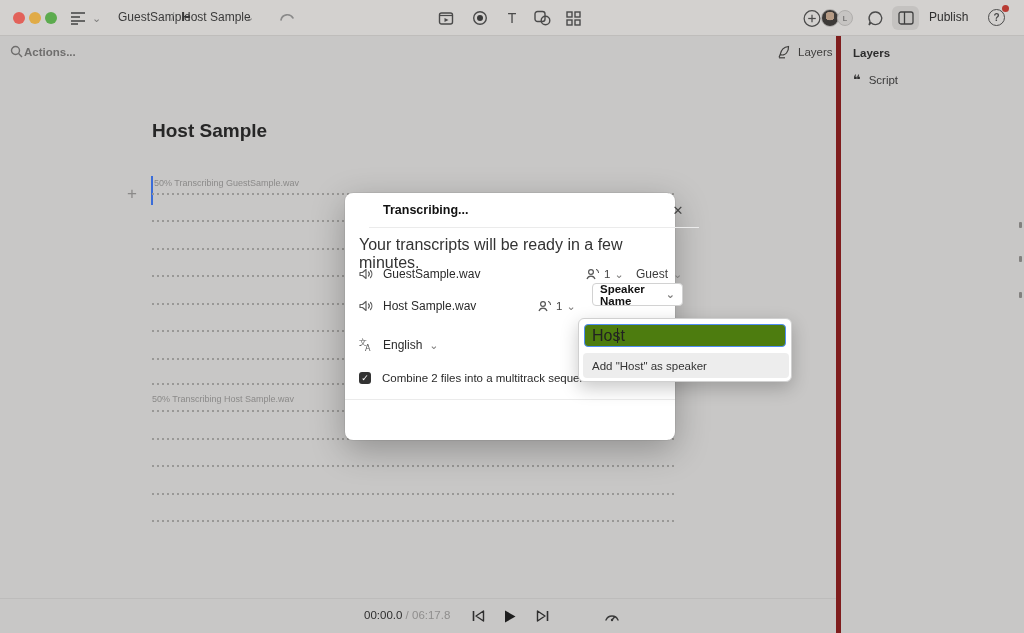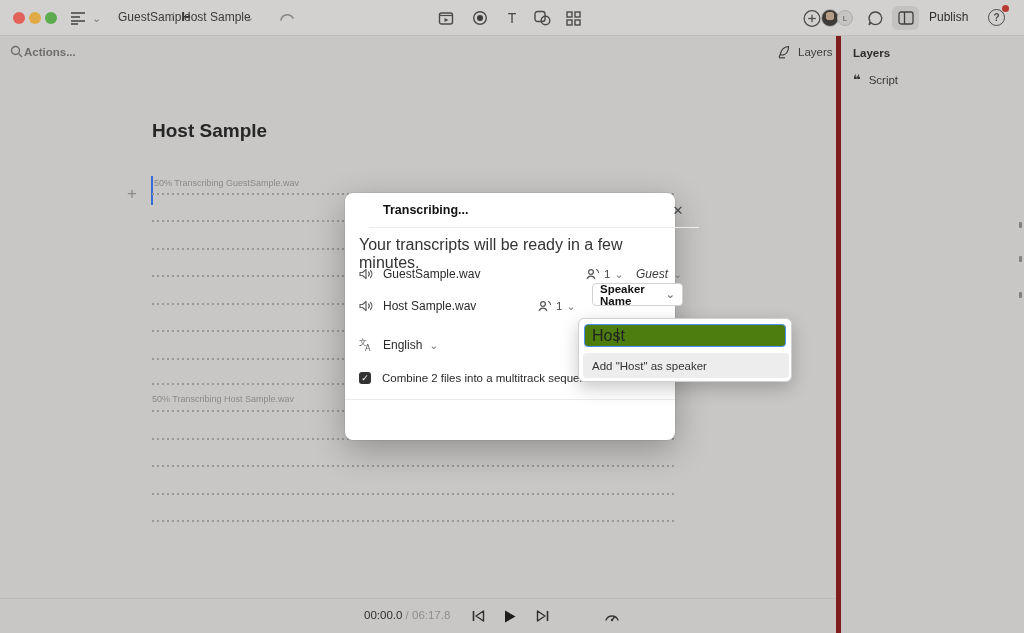--- a/index.html
+++ b/index.html
@@ -50,21 +50,21 @@
 
   
   .modal { position:absolute; left:345px; top:193px; width:330px; height:247px; background:#ffffff; border-radius:8px; box-shadow:0 10px 34px rgba(0,0,0,.28), 0 0 0 1px rgba(0,0,0,.05); z-index:50; font-size:12px; color:#222; }
   .modal-head { position:absolute; left:0; top:0; width:100%; height:35px; border-bottom:1px solid #ebebeb;margin-left:24px; }
   .modal-title { position:absolute; left:14px; top:10px; font-size:12.5px; font-weight:700; color:#111; }
   .modal-close { position:absolute; right:12px; top:8px; font-size:13px; color:#444; width:18px; height:18px; display:flex; align-items:center; justify-content:center; }
   .modal-sub { position:absolute; left:14px; top:43px; font-size:16px; color:#333; }
   .mrow { position:absolute; left:14px; display:flex; align-items:center; color:#2a2a2a; }
   .mico { color:#5f5f5f; display:flex; align-items:center; }
   .spk-count { position:absolute; display:flex; align-items:center; gap:4px; color:#444; font-size:11.5px; }
-  .guest-dd { position:absolute; display:flex; align-items:center; gap:5px; color:#3c3c3c; font-size:12px;font-style:italic; }
+  .guest-dd { position:absolute; display:flex; align-items:center; gap:5px; color:#3c3c3c; font-size:12px; }
   .spkname-btn { position:absolute; left:233px; top:-11px; width:91px; height:23px; background:#fff; border:1px solid #d2d2d2; border-radius:4px; display:flex; align-items:center; justify-content:space-between; padding:0 7px; font-size:11.5px; font-weight:700; color:#111; }
   .checkbox { width:12px; height:12px; background:#333; border-radius:3px; color:#fff; font-size:9px; display:flex; align-items:center; justify-content:center; }
   .info-circ { position:absolute; left:237px; top:-5px; width:11px; height:11px; border-radius:50%; background:#3a3a3a; }
   .modal-div { position:absolute; left:0; top:206px; width:100%; height:1px; background:#ebebeb; }
   .done-btn { position:absolute; left:10px; top:214px; width:310px; height:24px; border-radius:5px; display:flex; align-items:center; justify-content:center; color:#fff; font-size:12px; }
 
   
   .dd-panel { position:absolute; left:578px; top:318px; width:214px; height:64px; background:#fff; border:1px solid #d0d0d0; border-radius:6px; box-shadow:0 6px 18px rgba(0,0,0,.22); z-index:60; }
   .dd-input-wrap { position:absolute; left:5px; top:5px; width:202px; height:23px; }
   .dd-input { width:100%; height:100%; border:1.6px solid #4f8df7; border-radius:4px; font-family:"Liberation Sans",sans-serif; font-size:16px; color:#222; padding:0 7px; outline:none; background:#4d7c0f; }

